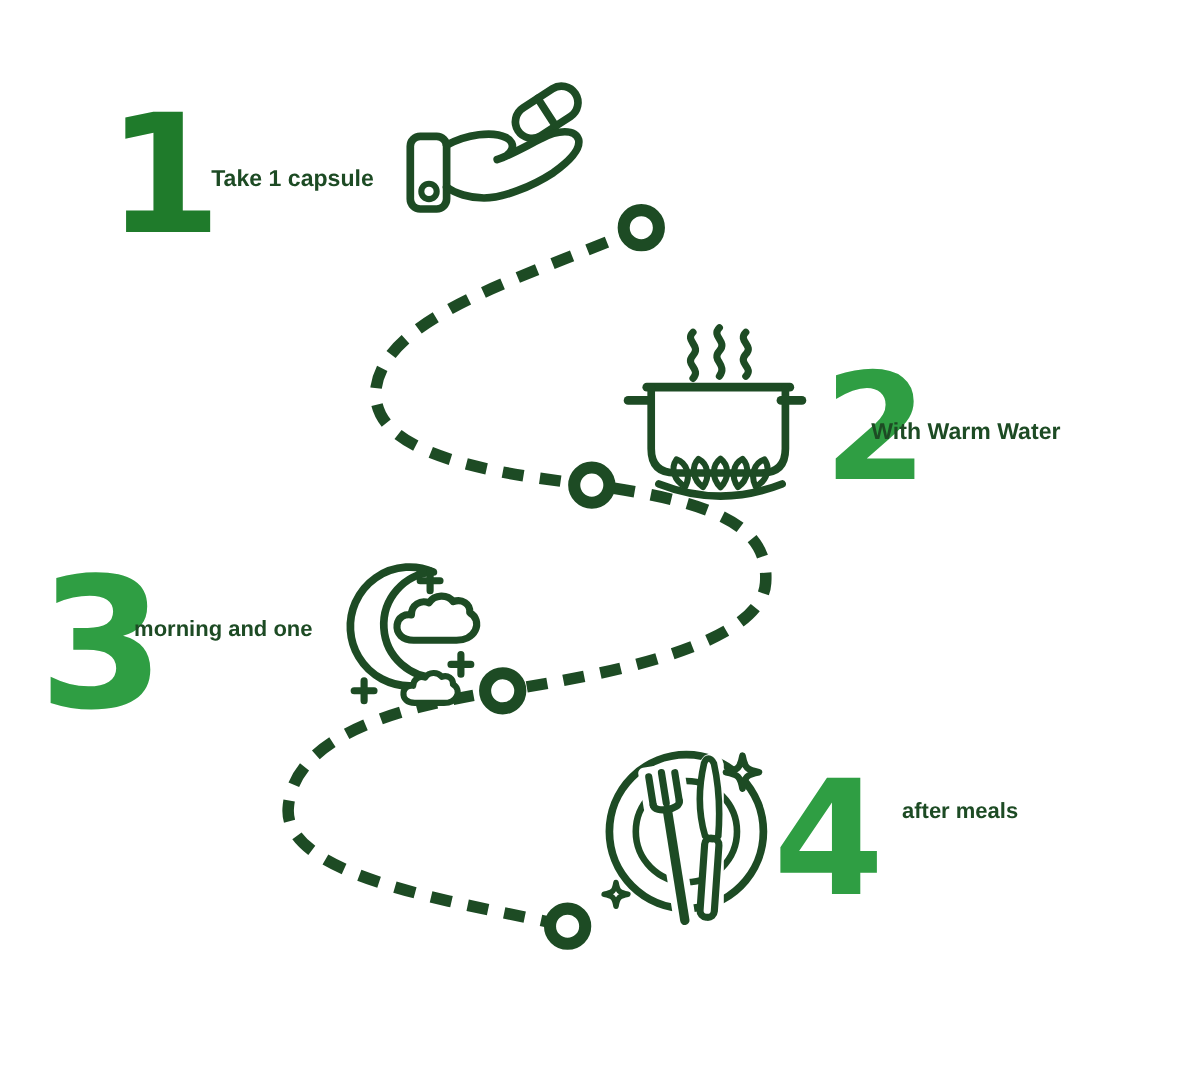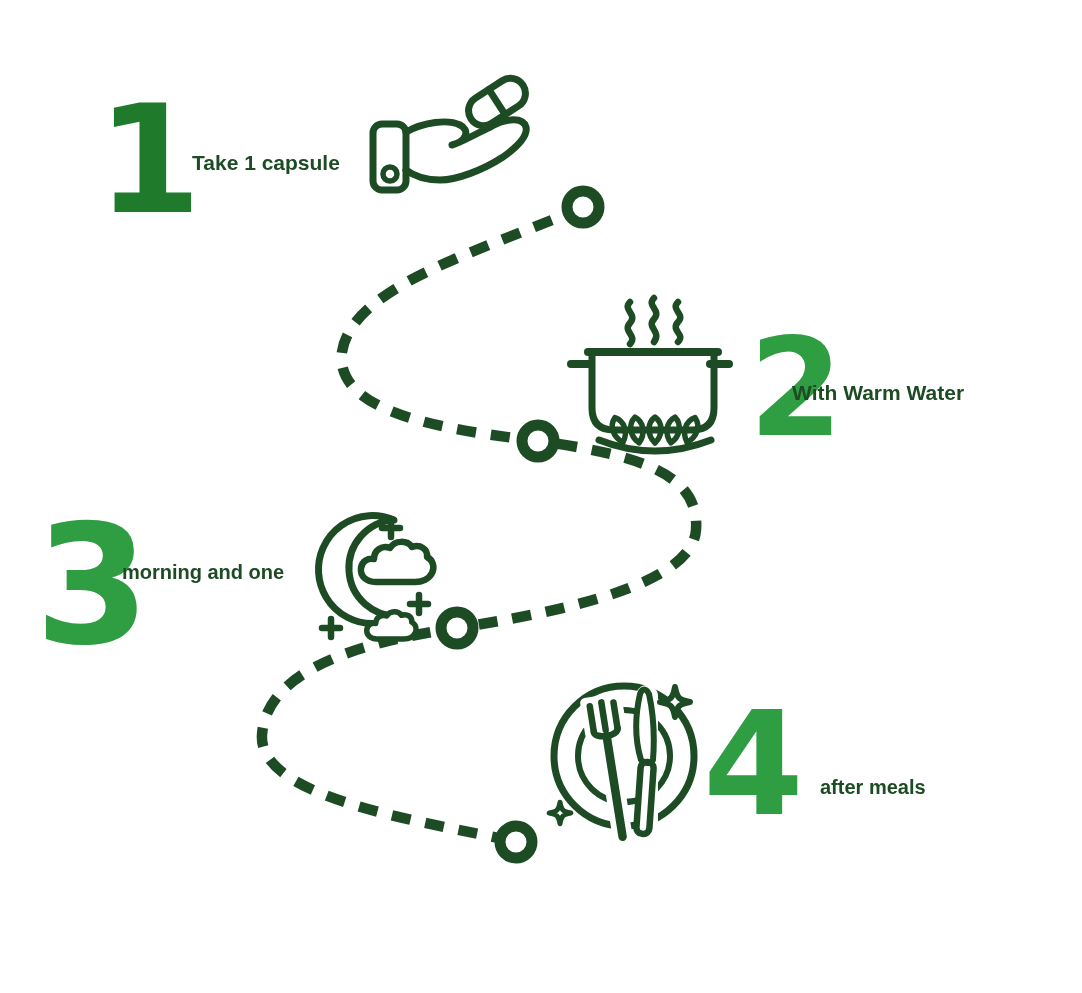--- a/index.html
+++ b/index.html
@@ -103,21 +103,21 @@
           <path d="M84 30 H102 M93 21 V39"></path>
           <path d="M112 106 H130 M121 97 V115"></path>
           <path d="M24 130 H42 M33 121 V139"></path>
         </g>
       </g>
     </svg>
   </div>
 
   <div>
     <div class="num" style="left: 703px; top: 691px; font-size: 145px; color: rgb(47, 158, 67);">4</div>
-    <div class="label" style="left:820px;top:775px;font-size:20px;">after meals</div>
+    <div class="label" style="left:820px;top:726px;font-size:20px;">after meals</div>
     <svg class="ic" style="left:540px;top:672px;" width="183" height="190" viewBox="-8 0 183 190">
       <g stroke-width="7">
         <circle cx="76" cy="84" r="70"></circle>
         <circle cx="76" cy="84" r="46" stroke-width="6"></circle>
         <g transform="rotate(-9 58 60)">
           <rect class="wline wfill" x="42" y="28" width="32" height="32" stroke-width="10"></rect>
           <path class="wline" d="M58 60 V164" stroke-width="20"></path>
           <path d="M46 32 V58 M58 30 V58 M70 32 V58" stroke-width="6.5"></path>
           <path d="M46 58 C 46 66, 70 66, 70 58" stroke-width="6.5"></path>
           <path d="M58 64 V166" stroke-width="8.5"></path>

